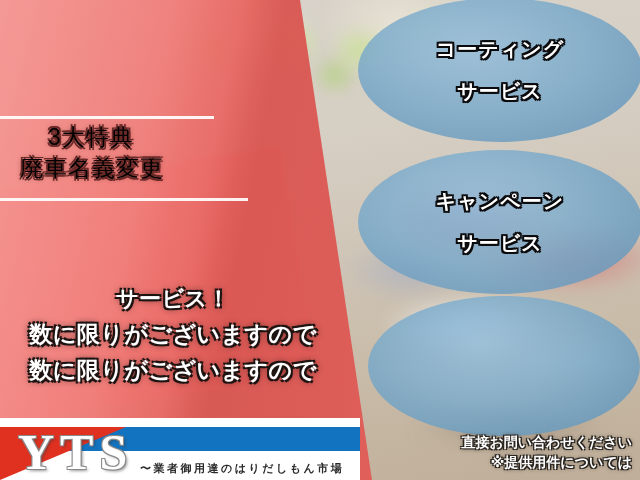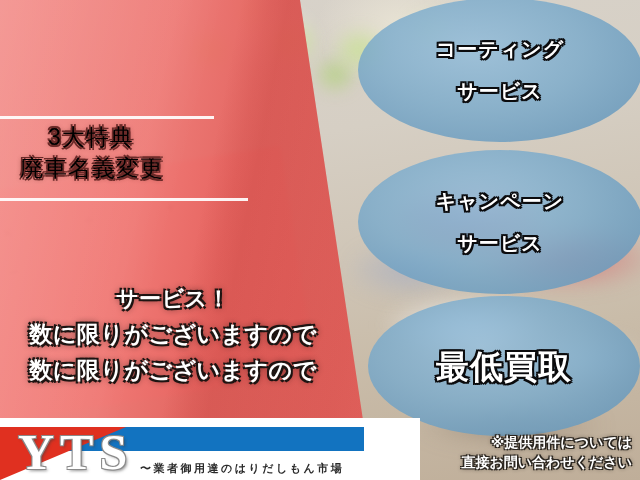--- a/index.html
+++ b/index.html
@@ -175,21 +175,21 @@
   .note span{
     display:block; color:#ffffff; font-weight:bold; font-size:14px; line-height:20px;
     text-shadow:
       -1.4px -1.4px 0 #2b2620, 1.4px -1.4px 0 #2b2620,
       -1.4px 1.4px 0 #2b2620,  1.4px 1.4px 0 #2b2620,
       0 0 4px rgba(40,34,28,.9);
   }
 
   
   .logo{
-    position:absolute; left:0; bottom:0; width:420px; height:62px;
+    position:absolute; left:0; bottom:0; width:360px; height:62px;
     background:#ffffff;
     overflow:hidden;
   }
   .logo-blue{
     position:absolute; left:0; top:9px; width:364px; height:24px;
     background:#1273c0;
   }
   .logo-red{
     position:absolute; left:0; top:9px; width:126px; height:53px;
     background:#e03020;
@@ -247,26 +247,25 @@
 
   <div class="oval" id="oval1">
     <span>コーティング</span>
     <span>サービス</span>
   </div>
   <div class="oval" id="oval2">
     <span>キャンペーン</span>
     <span>サービス</span>
   </div>
   <div class="oval" id="oval3">
-    <span>最低買取</span>
   </div>
 
   <div class="note">
+    <span>直接お問い合わせください</span>
     <span>※提供用件については</span>
-    <span>直接お問い合わせください</span>
   </div>
 
   <div class="logo">
     <div class="logo-blue"></div>
     <div class="logo-red"></div>
     <div class="logo-yts">YTS</div>
     <div class="logo-tag">〜業者御用達のはりだしもん市場</div>
   </div>
 
 </div>

